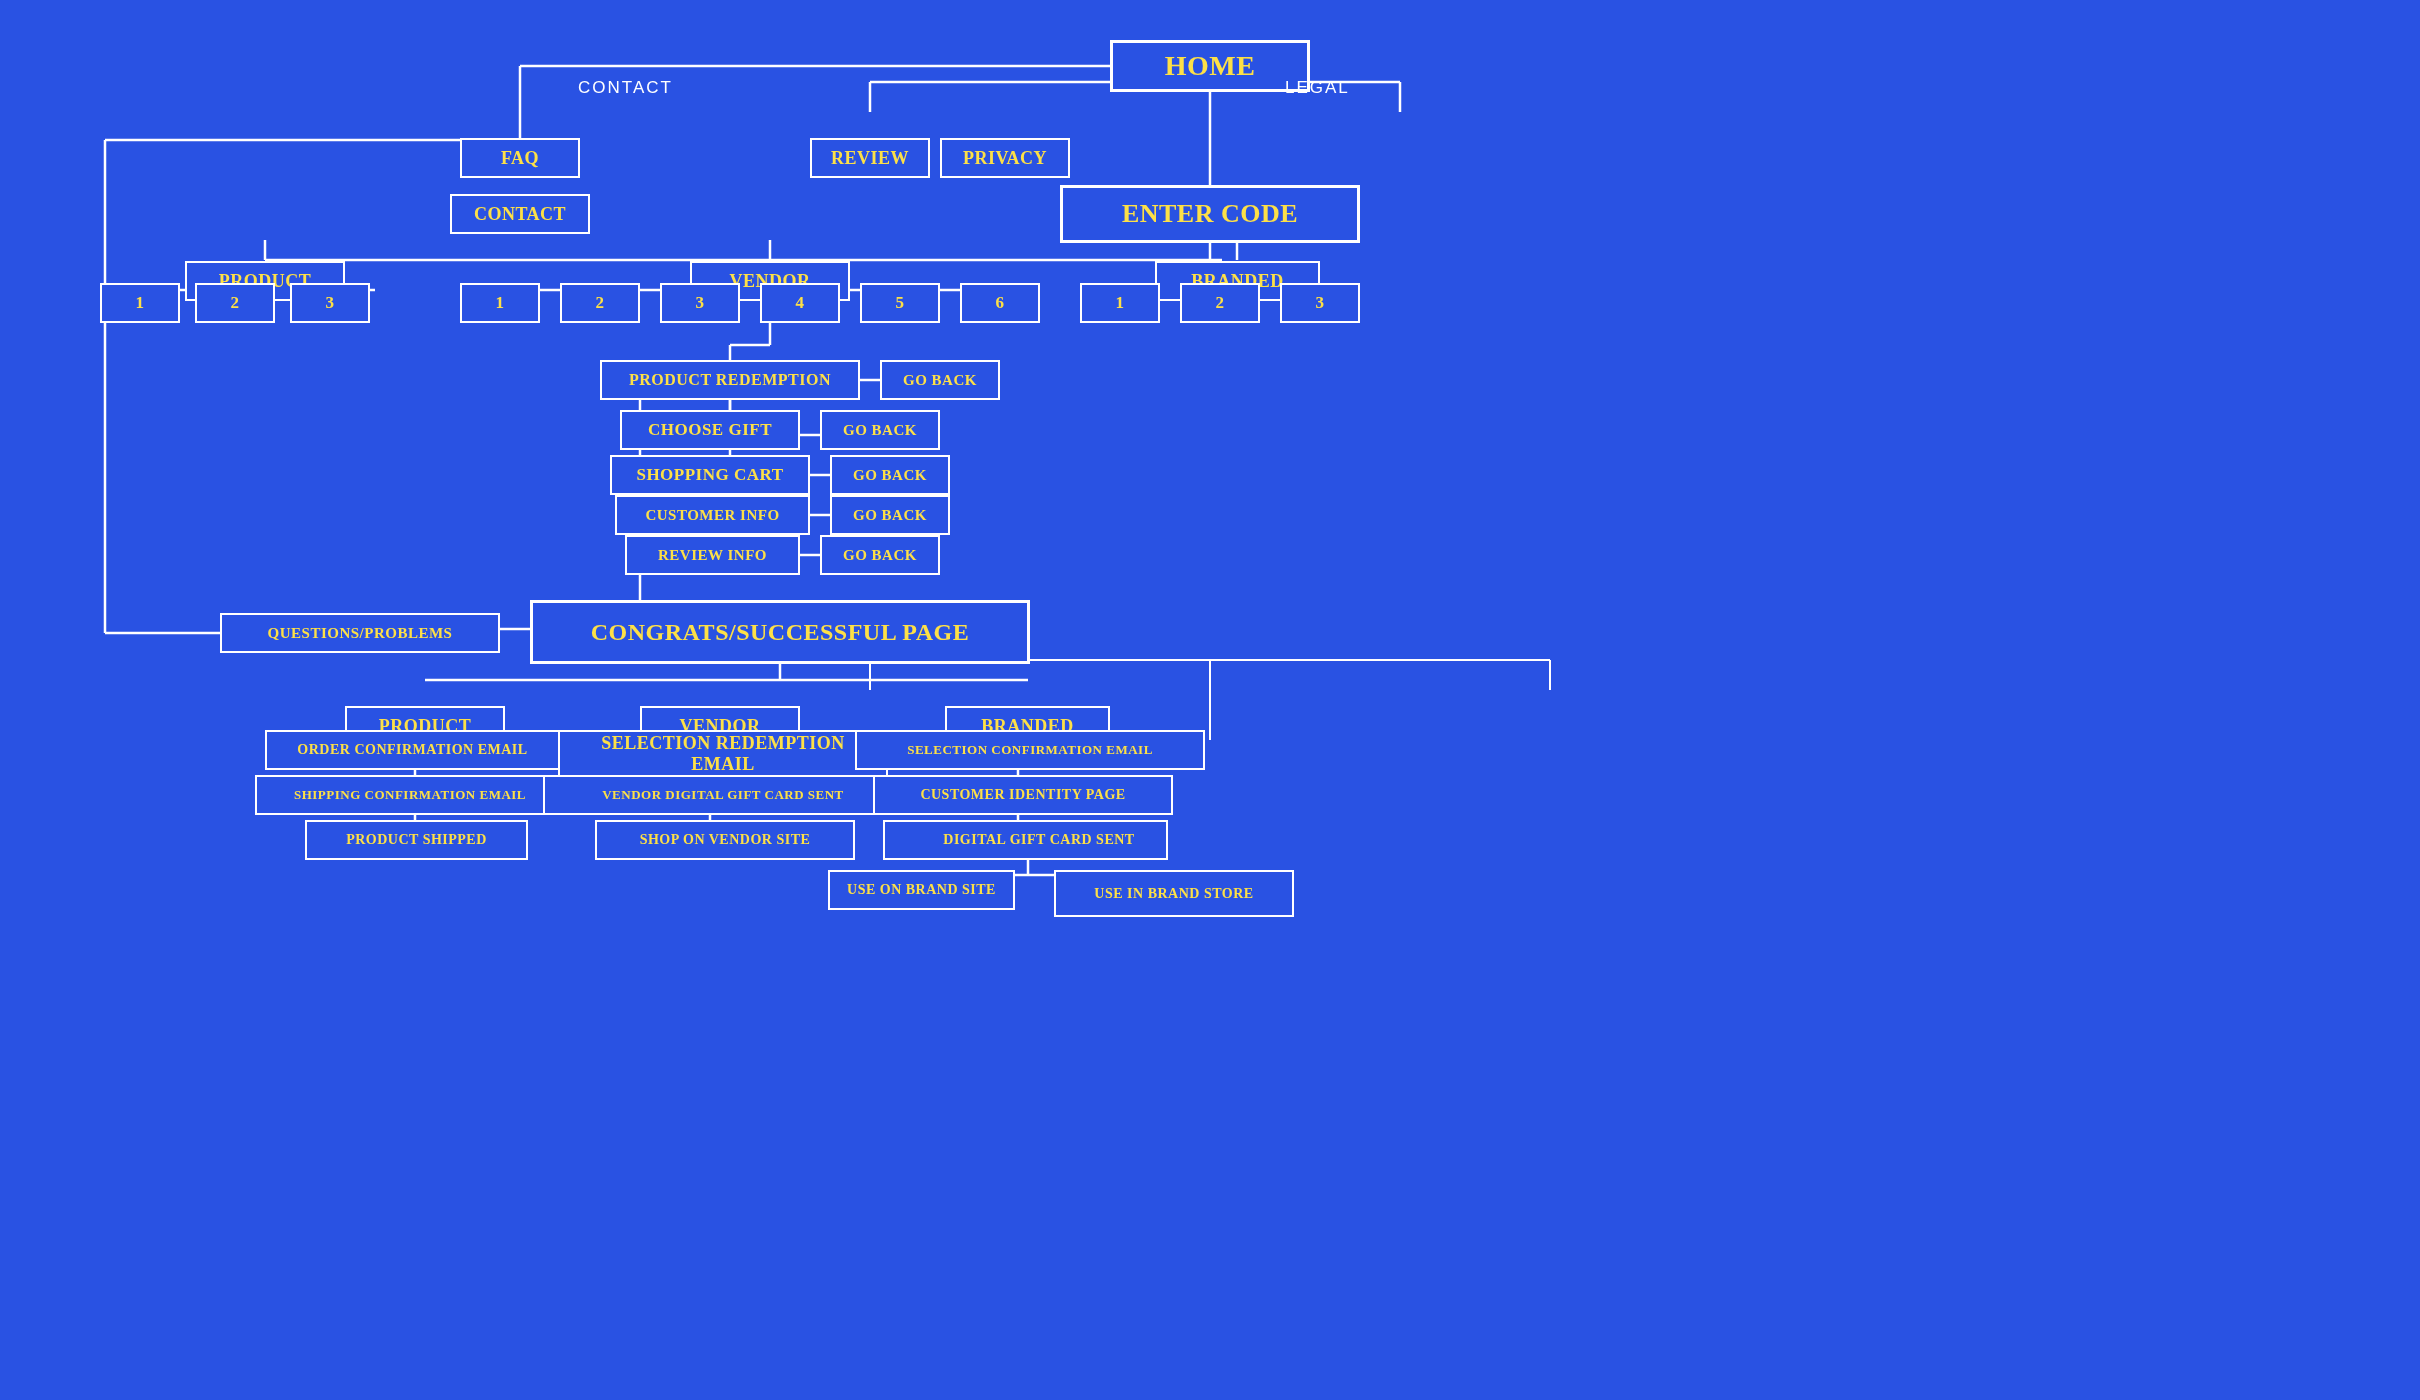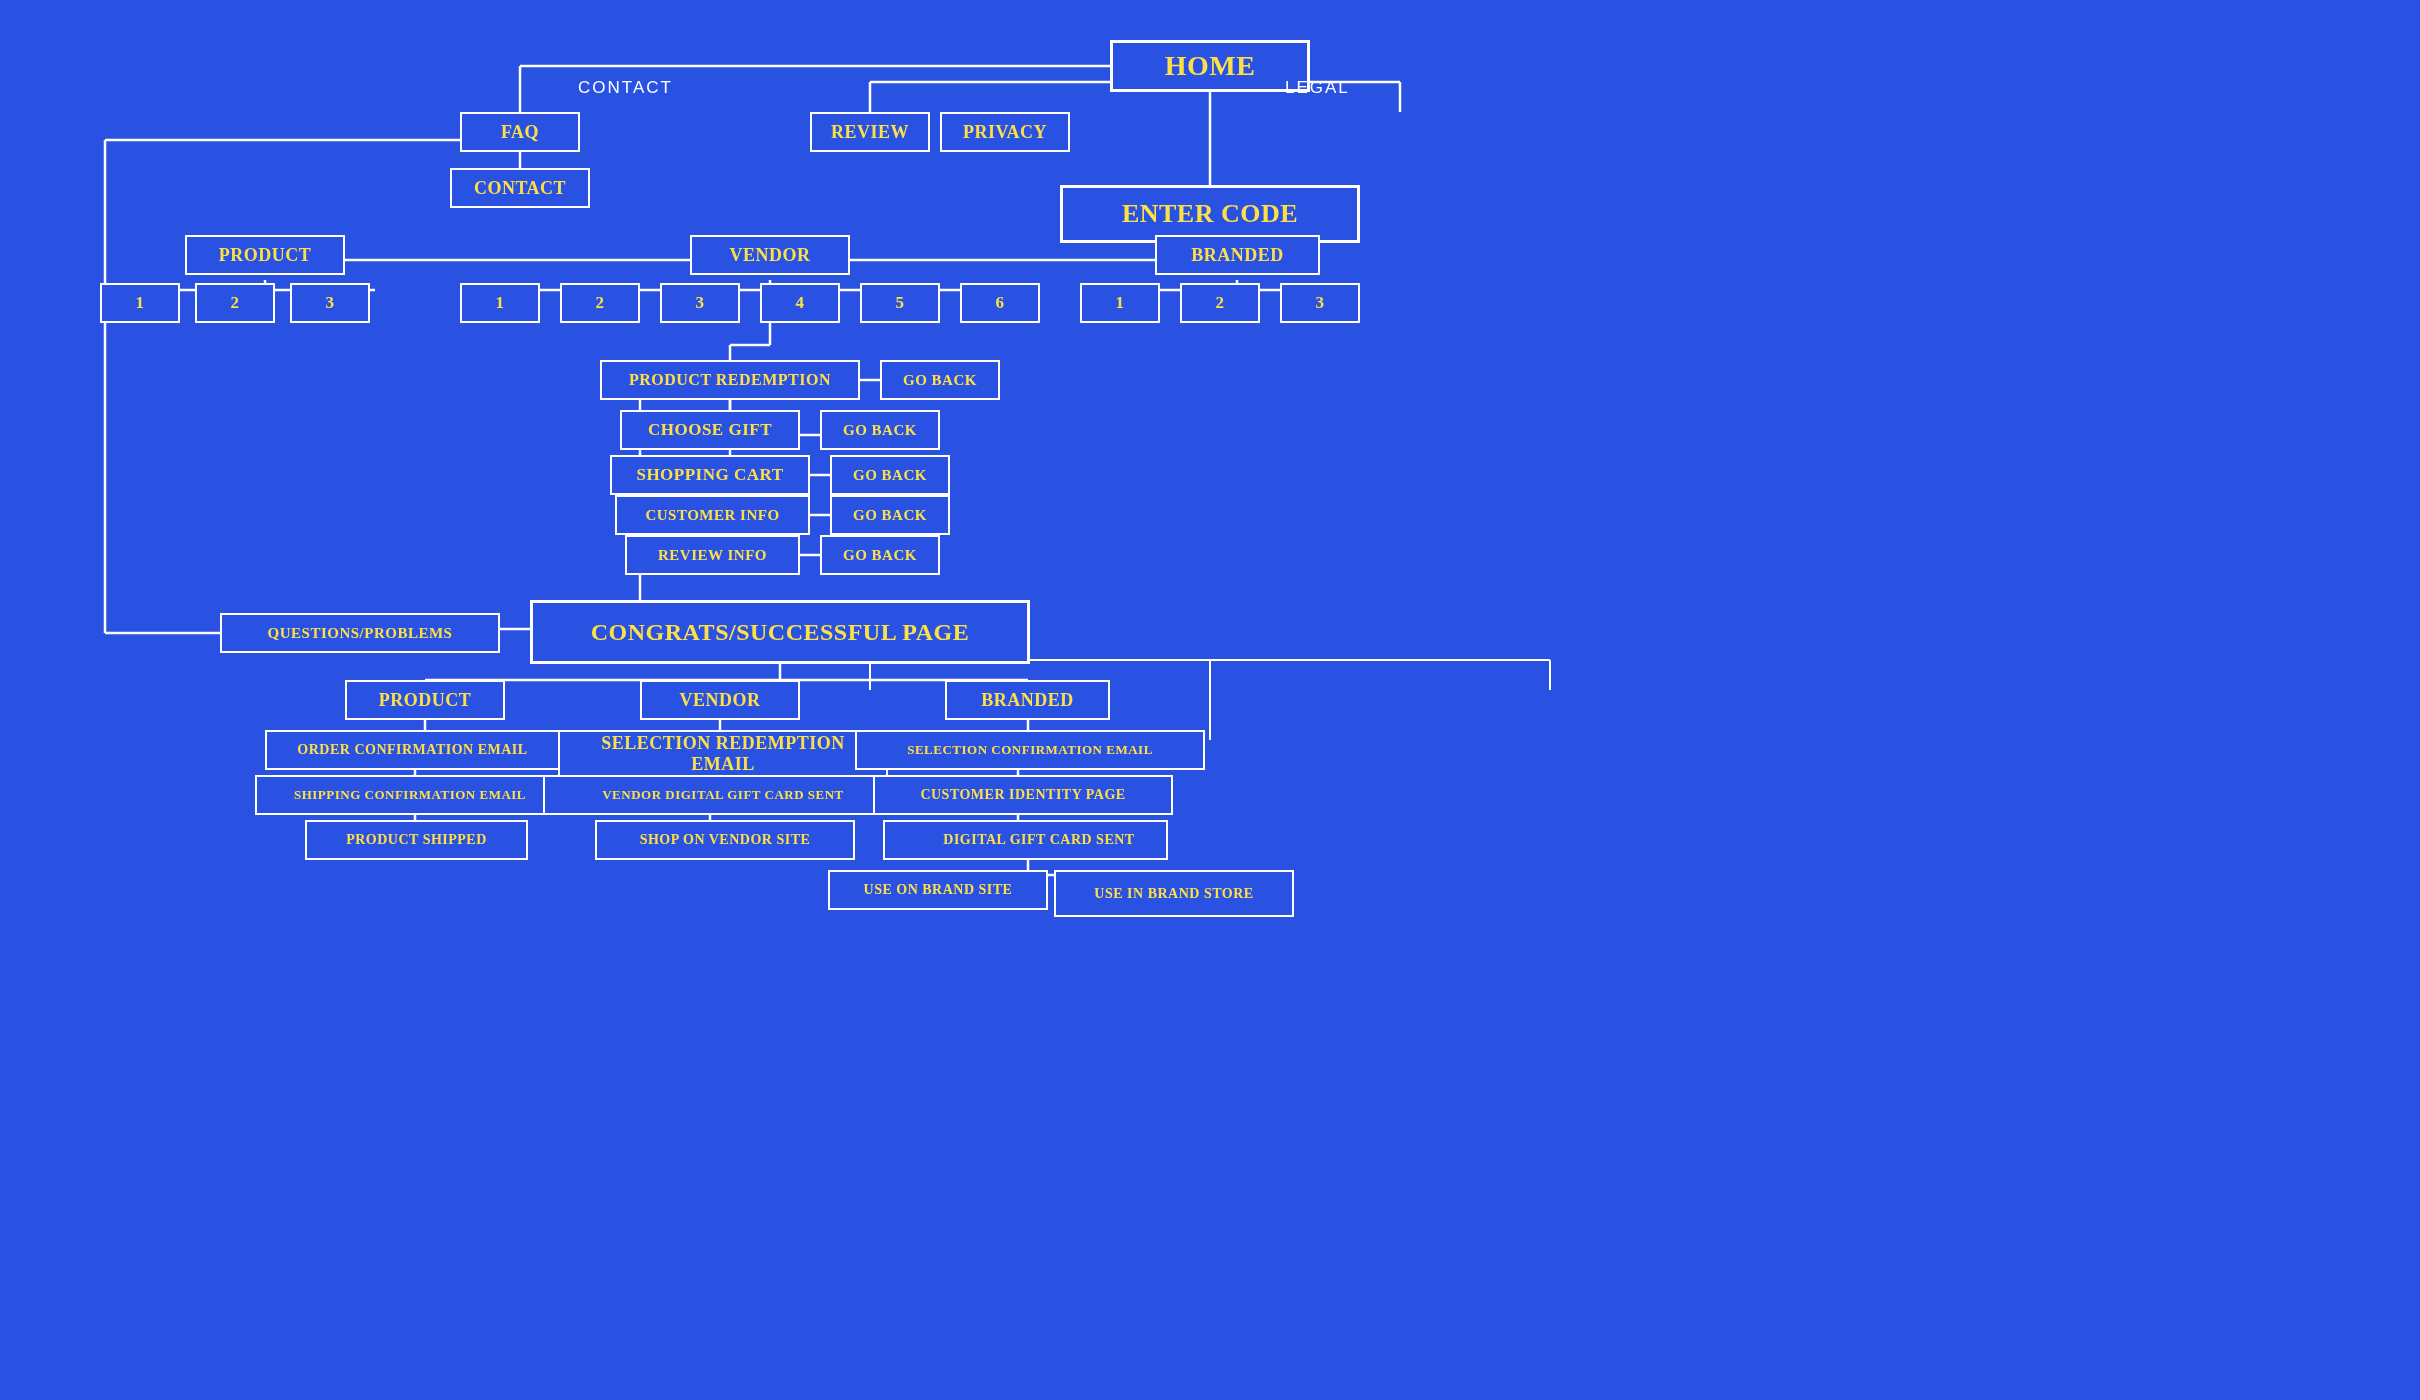--- a/index.html
+++ b/index.html
@@ -38,20 +38,21 @@
       letter-spacing: 0.5px;
     }
     .node.large {
       font-size: 26px;
       border-width: 3px;
       padding: 8px 20px;
     }
     .node.medium {
       font-size: 18px;
       padding: 6px 14px;
+      margin-top: 26px;
     }
     .node.small {
       font-size: 17px;
       padding: 5px 10px;
     }
     .node.tiny {
       font-size: 15px;
       padding: 4px 8px;
     }
     .label-text {
@@ -344,19 +345,19 @@
 </div>
 
 <div class="node tiny" style="left:873px; top:775px; width:300px; height:40px; font-size:14px;">
   CUSTOMER IDENTITY PAGE
 </div>
 
 <div class="node tiny" style="left:883px; top:820px; width:285px; height:40px; font-size:14px;padding-left:35px;">
   DIGITAL GIFT CARD SENT
 </div>
 
-<div class="node tiny" style="left:828px; top:870px; width:220px; height:40px; font-size:14px;text-align:center;">
+<div class="node tiny" style="left:828px; top:870px; width:187px; height:40px; font-size:14px;text-align:center;">
   USE ON BRAND SITE
 </div>
 
 <div class="node tiny" style="left:1054px; top:870px; width:240px; height:47px; font-size:14px;">
   USE IN BRAND STORE
 </div>
 
 </body></html>

